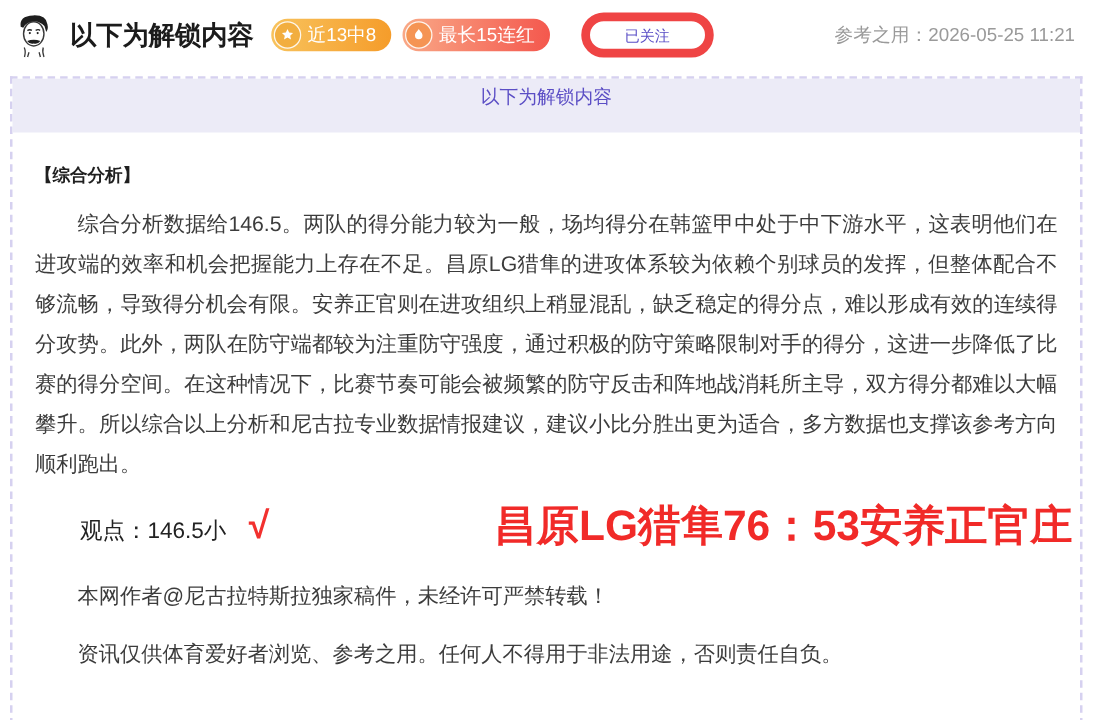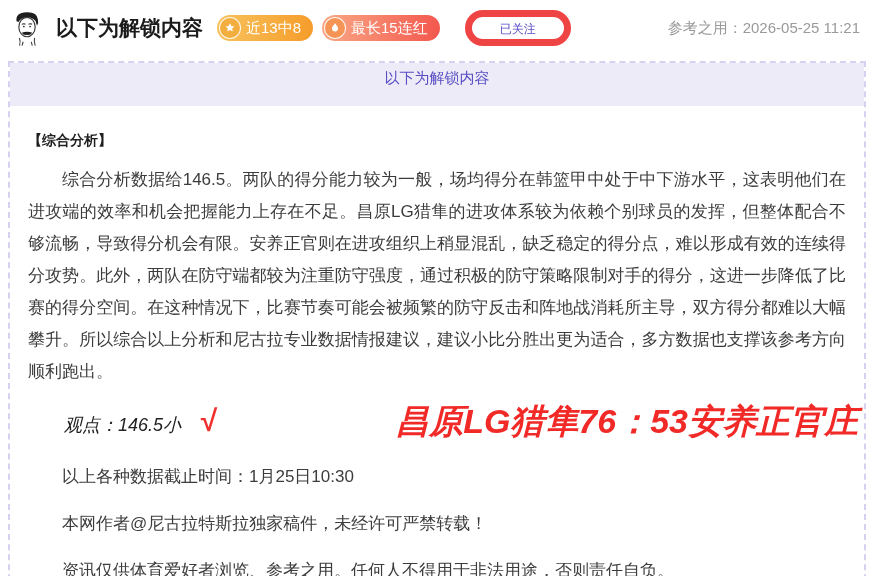--- a/index.html
+++ b/index.html
@@ -28,21 +28,21 @@
   .updated { margin-left:auto; color:#9a9a9a; font-size:15px; white-space:nowrap; }
 
   
   .unlock-box { margin:5px 8px 0; border:2px dashed #d6d1f0; border-bottom:none; height:620px; }
   .unlock-banner { background:#ecebf7; color:#5b4ec5; font-size:15px; text-align:center;
                    height:43px; line-height:30px; }
   .content { padding:0 18px; color:#3c3c3c; font-size:17px; }
   .sec-title { font-weight:bold; font-size:14px; color:#1f1f1f; margin:26px 0 14px; }
   .analysis { line-height:32px; text-indent:2em; text-align:justify; margin:14px 0 0; }
   .viewpoint { position:relative; margin:12px 0 0; text-indent:2em; font-size:18px; color:#222;
-               height:42px; line-height:42px;font-style:italic; }
+               height:42px; line-height:42px; }
   .check { color:#f2302e; font-size:30px; font-weight:bold; margin-left:18px; }
   .score { position:absolute; right:-12px; top:50%; transform:translateY(-50%);
            color:#f12a28; font-size:34px; font-weight:bold; text-indent:0; white-space:nowrap; }
   .meta { margin:23px 0 0; text-indent:2em; line-height:24px; }
 </style>
 </head>
 <body>
 
 <div class="header">
   <svg class="avatar" viewBox="0 0 40 40" xmlns="http://www.w3.org/2000/svg">
@@ -89,19 +89,18 @@
   <div class="content">
     <p class="sec-title">【综合分析】</p>
 
     <p class="analysis">综合分析数据给146.5。两队的得分能力较为一般，场均得分在韩篮甲中处于中下游水平，这表明他们在进攻端的效率和机会把握能力上存在不足。昌原LG猎隼的进攻体系较为依赖个别球员的发挥，但整体配合不够流畅，导致得分机会有限。安养正官则在进攻组织上稍显混乱，缺乏稳定的得分点，难以形成有效的连续得分攻势。此外，两队在防守端都较为注重防守强度，通过积极的防守策略限制对手的得分，这进一步降低了比赛的得分空间。在这种情况下，比赛节奏可能会被频繁的防守反击和阵地战消耗所主导，双方得分都难以大幅攀升。所以综合以上分析和尼古拉专业数据情报建议，建议小比分胜出更为适合，多方数据也支撑该参考方向顺利跑出。</p>
 
     <p class="viewpoint">
       <span>观点：</span><span>146.5小</span><span class="check">√</span>
       <span class="score">昌原LG猎隼76：53安养正官庄</span>
     </p>
 
-    <p class="meta">以上各种数据截止时间：1月25日10:30</p>
 
     <p class="meta">本网作者@尼古拉特斯拉独家稿件，未经许可严禁转载！</p>
 
     <p class="meta">资讯仅供体育爱好者浏览、参考之用。任何人不得用于非法用途，否则责任自负。</p>
   </div>
 </div>
 
 </body></html>

